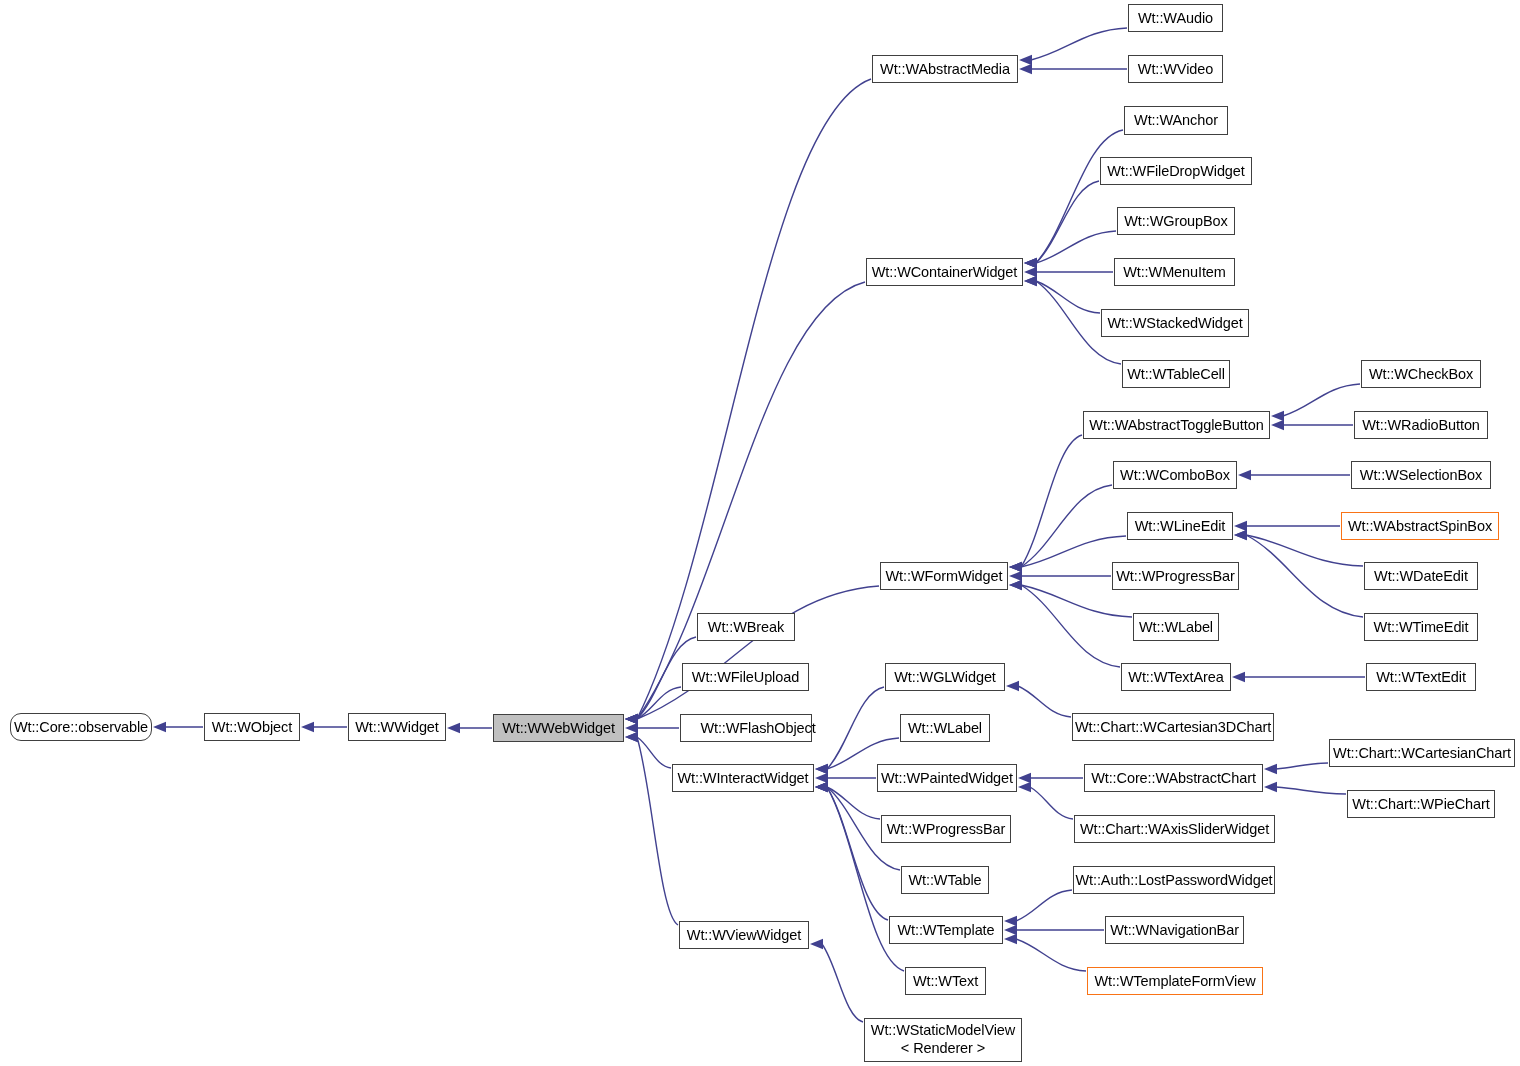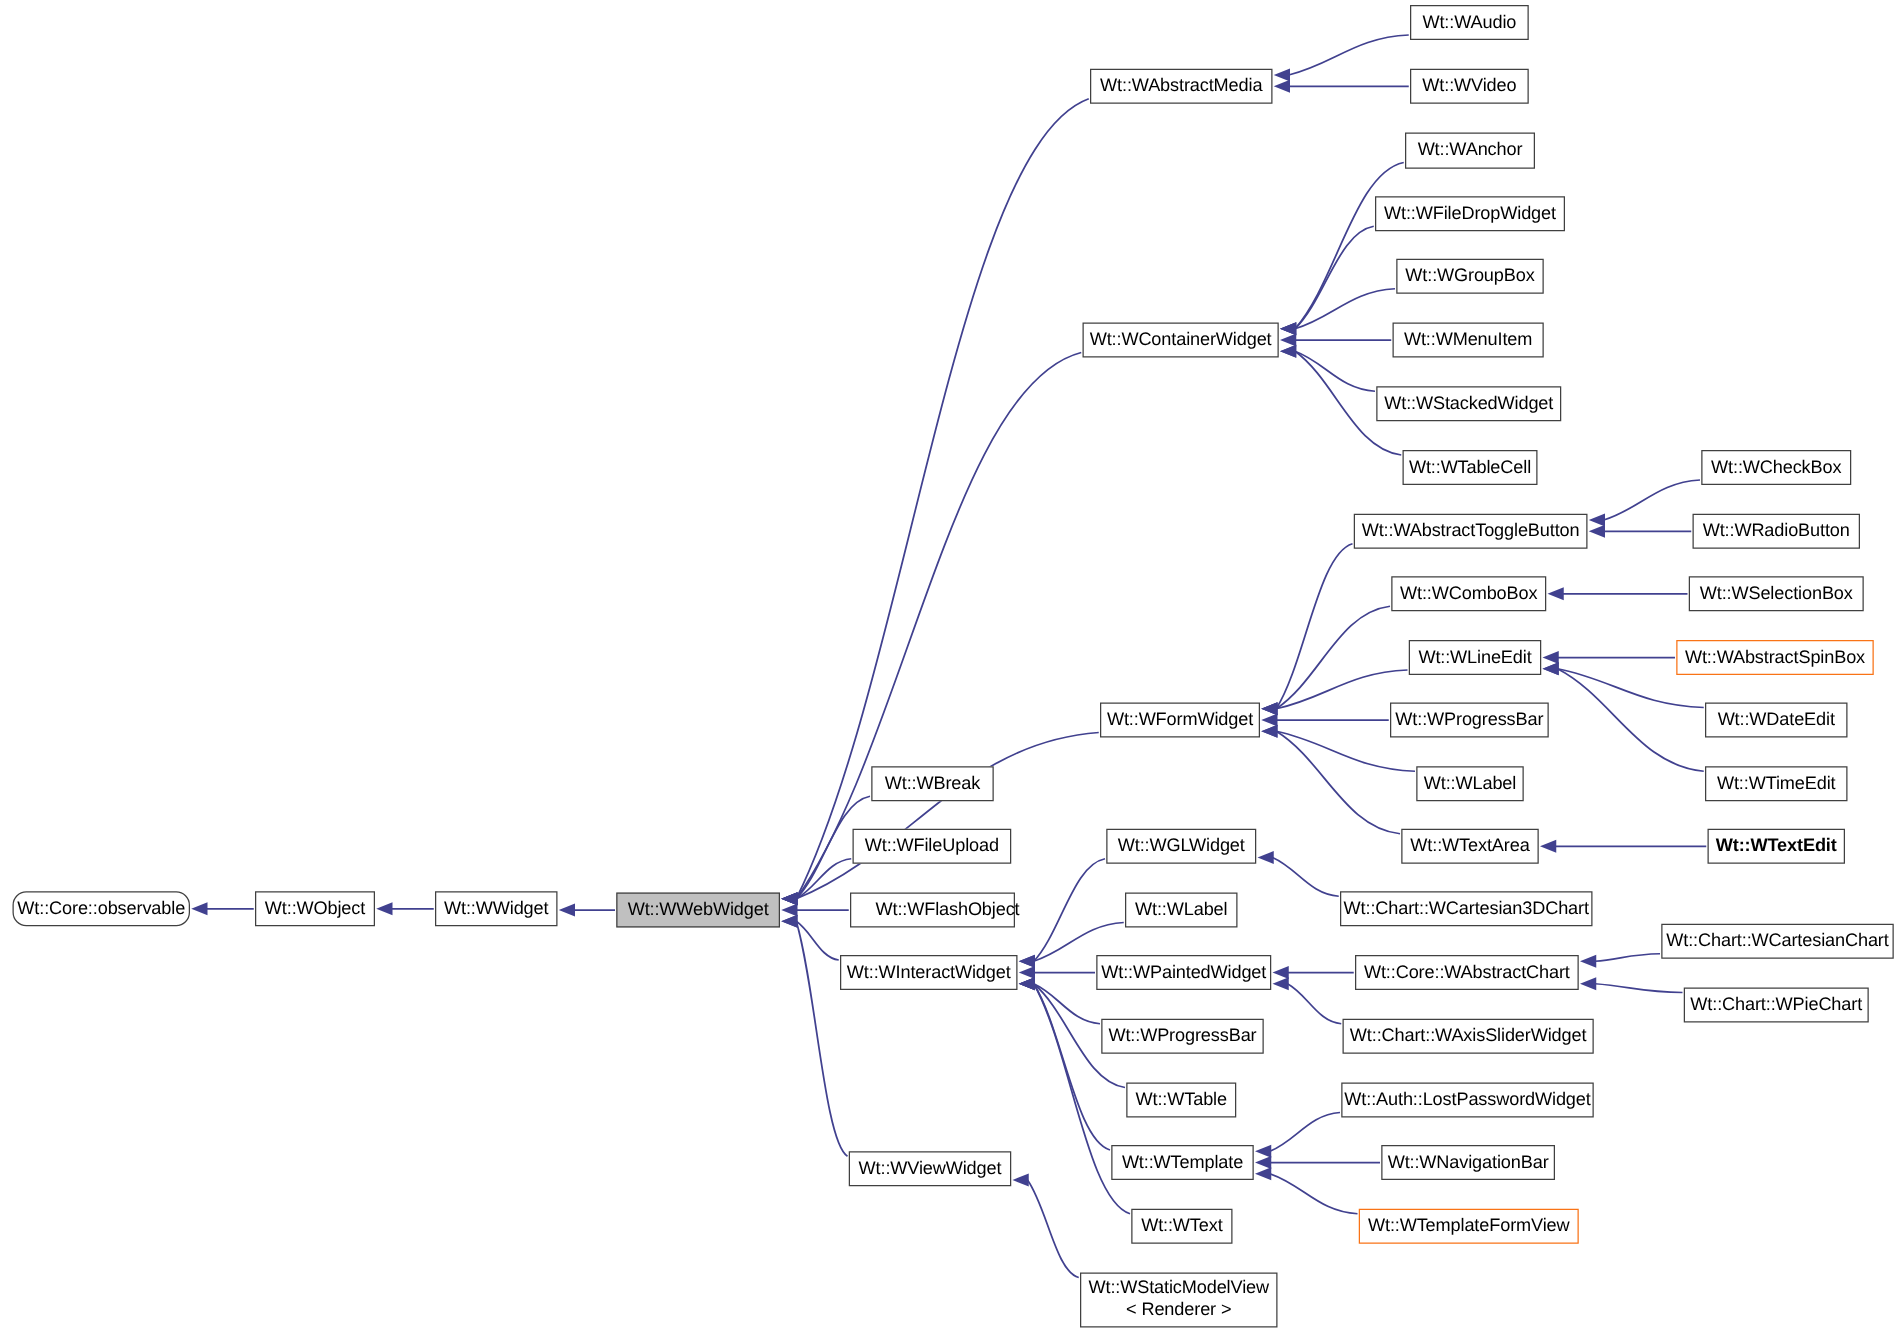--- a/index.html
+++ b/index.html
@@ -172,21 +172,21 @@
       <div class="node" style="left: 1354px; top: 411px; width: 134px; height: 28px;">Wt::WRadioButton</div>
       <div class="node" style="left: 1113px; top: 461px; width: 124px; height: 28px;">Wt::WComboBox</div>
       <div class="node" style="left: 1351px; top: 461px; width: 140px; height: 28px;">Wt::WSelectionBox</div>
       <div class="node" style="left: 1127px; top: 512px; width: 106px; height: 28px;">Wt::WLineEdit</div>
       <div class="node highlight" style="left: 1341px; top: 512px; width: 158px; height: 28px;">Wt::WAbstractSpinBox</div>
       <div class="node" style="left: 1112px; top: 562px; width: 127px; height: 28px;">Wt::WProgressBar</div>
       <div class="node" style="left: 1364px; top: 562px; width: 114px; height: 28px;">Wt::WDateEdit</div>
       <div class="node" style="left: 1133px; top: 613px; width: 86px; height: 28px;">Wt::WLabel</div>
       <div class="node" style="left: 1364px; top: 613px; width: 114px; height: 28px;">Wt::WTimeEdit</div>
       <div class="node" style="left: 1121px; top: 663px; width: 110px; height: 28px;">Wt::WTextArea</div>
-      <div class="node" style="left: 1366px; top: 663px; width: 110px; height: 28px; font-weight: bold;">Wt::WTextEdit</div>
+      <div class="node" style="left: 1366px; top: 663px; width: 110px; height: 28px;">Wt::WTextEdit</div>
       <div class="node" style="left: 697px; top: 613px; width: 98px; height: 28px;">Wt::WBreak</div>
       <div class="node" style="left: 682px; top: 663px; width: 127px; height: 28px;">Wt::WFileUpload</div>
       <div class="node" style="left: 680px; top: 714px; width: 132px; height: 28px; padding-left: 24px;">Wt::WFlashObject</div>
       <div class="node" style="left: 672px; top: 764px; width: 142px; height: 28px;">Wt::WInteractWidget</div>
       <div class="node" style="left: 679px; top: 921px; width: 130px; height: 28px;">Wt::WViewWidget</div>
       <div class="node" style="left: 885px; top: 663px; width: 120px; height: 28px;">Wt::WGLWidget</div>
       <div class="node" style="left: 900px; top: 714px; width: 90px; height: 28px;">Wt::WLabel</div>
       <div class="node" style="left: 877px; top: 764px; width: 140px; height: 28px;">Wt::WPaintedWidget</div>
       <div class="node" style="left: 881px; top: 815px; width: 130px; height: 28px;">Wt::WProgressBar</div>
       <div class="node" style="left: 901px; top: 866px; width: 88px; height: 28px;">Wt::WTable</div>

